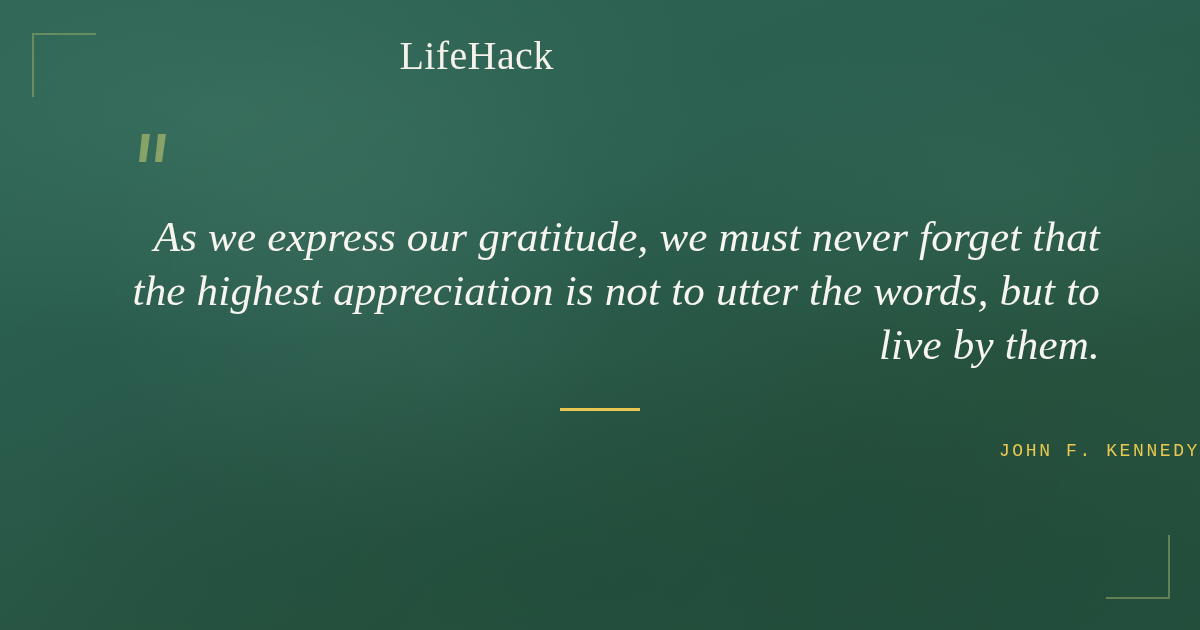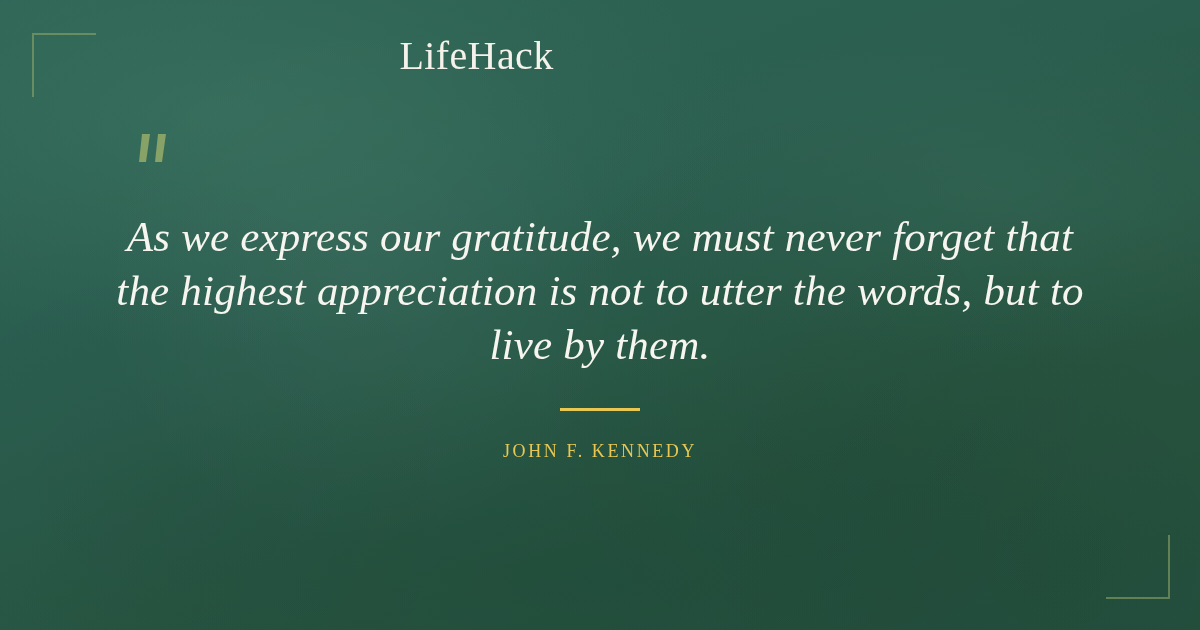--- a/index.html
+++ b/index.html
@@ -88,40 +88,41 @@
     text-align: center;
   }
   #quote-text {
     font-family: "Liberation Serif", serif;
     font-style: italic;
     font-size: 43px;
     line-height: 54px;
     color: #f7f5ef;
     margin: 0;
     letter-spacing: 0.2px;
+    text-align: right;
   }
 
   
   #divider {
     position: absolute;
     left: 560px;
     top: 408px;
     width: 80px;
     height: 3px;
     background: #e8c752;
   }
 
   
   #author {
     position: absolute;
     left: 0;
     top: 440px;
     width: 1200px;
-    text-align: center;
-    font-family: Liberation Serif, serif;
+    text-align: right;
+    font-family: Liberation Mono, monospace;
     font-size: 18px;
     font-weight: 400;
     letter-spacing: 2.6px;
     color: #e8c752;
     line-height: 22px;
   }
 </style>
 </head>
 <body>
 

